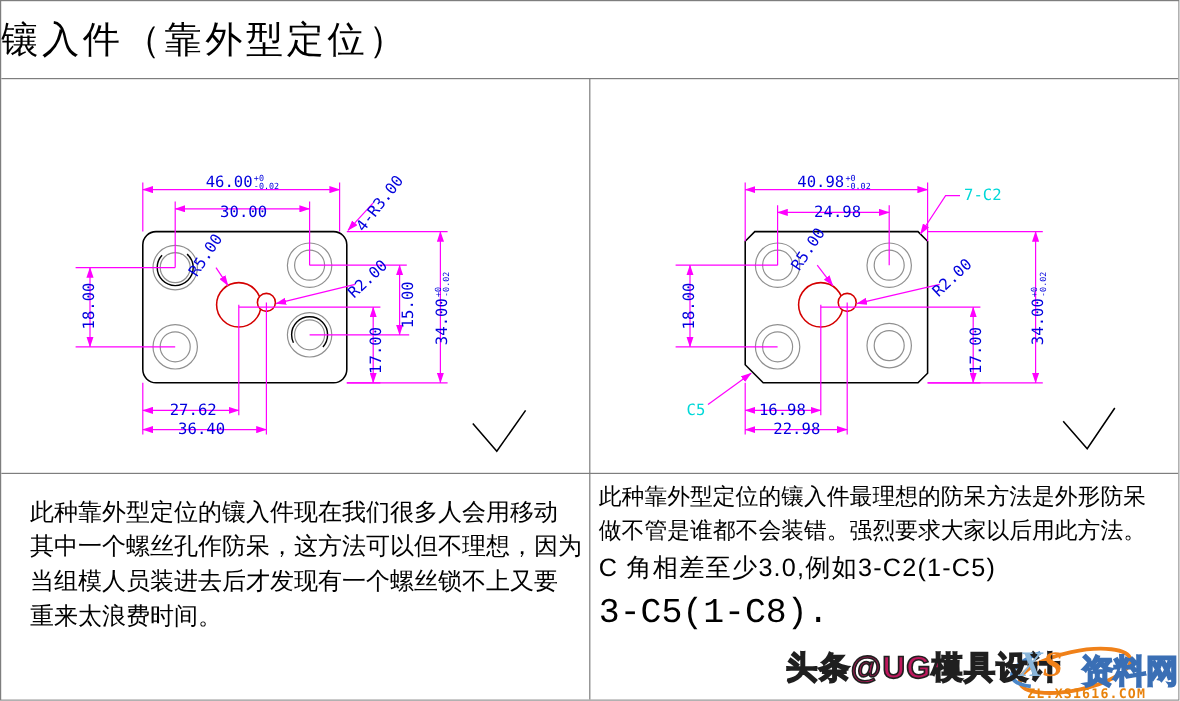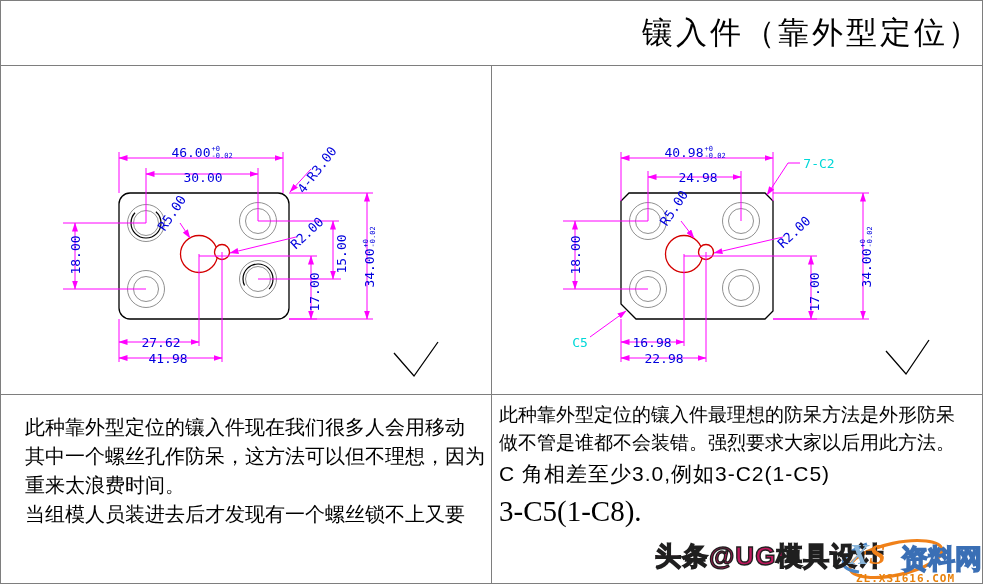--- a/index.html
+++ b/index.html
@@ -1,19 +1,19 @@
 <!DOCTYPE html>
 <html><head>
 <meta charset="utf-8">
 <style>
   html,body{margin:0;padding:0;background:#fff;}
   .page{position:relative;width:983px;height:584px;background:#fff;border:1px solid #7e7e7e;
         box-sizing:border-box;overflow:hidden;font-family:"Liberation Sans",sans-serif;}
   .title-row{position:absolute;left:0;top:0;width:100%;height:64px;border-bottom:1px solid #7e7e7e;
-             display:flex;align-items:center;justify-content:flex-end;}
+             display:flex;align-items:center;justify-content:flex-start;}
   .title-row .t{font-size:31px;letter-spacing:3px;color:#000;font-weight:400;}
   .vdiv{position:absolute;left:490px;top:64px;width:1px;height:520px;background:#7e7e7e;}
   .hdiv{position:absolute;left:0;top:393px;width:100%;height:1px;background:#7e7e7e;}
   .cell{position:absolute;overflow:hidden;}
   #dwL{left:0;top:65px;width:490px;height:328px;}
   #dwR{left:491px;top:65px;width:492px;height:328px;}
   #ntL{left:0;top:394px;width:490px;height:190px;}
   #ntR{left:491px;top:394px;width:492px;height:190px;}
   svg{position:absolute;left:0;top:0;}
   .dim{position:absolute;transform:translate(-50%,-50%);color:#0000dd;
@@ -23,21 +23,21 @@
   .dim.r56{transform:translate(-50%,-50%) rotate(-56deg);}
   .dim.r52{transform:translate(-50%,-50%) rotate(-52deg);}
   .dim.r43{transform:translate(-50%,-50%) rotate(-43deg);}
   .dim.cy{color:#00d8d8;}
   .tol{display:inline-flex;flex-direction:column;font-size:7px;line-height:7px;margin-left:1px;
        font-family:"DejaVu Sans Mono",monospace;}
   .note{box-sizing:border-box;color:#000;}
   #ntL .note-body{padding:18px 10px 0 24px;font-size:20px;line-height:29px;}
   #ntR .note-body{padding:6px 4px 0 7px;font-size:19px;line-height:28px;}
   #ntR .ln-big1{font-size:21px;line-height:34px;letter-spacing:1px;}
-  #ntR .ln-big2{font-size:29px;line-height:40px;font-family:Liberation Serif, serif;font-weight:400;}
+  #ntR .ln-big2{font-size:29px;line-height:40px;font-family:Liberation Mono, monospace;font-weight:400;}
   .note-line{white-space:nowrap;}
   
   .wm{position:absolute;left:652px;top:533px;width:331px;height:51px;z-index:5;}
   .wm .handle{position:absolute;left:2px;top:5px;font-size:26px;font-weight:bold;color:#be185d;
               -webkit-text-stroke:1.4px #1f1f1f;letter-spacing:1px;white-space:nowrap;}
   .wm .xs{position:absolute;left:196px;top:3px;font-size:30px;font-weight:bold;font-style:italic;
           font-family:"Liberation Serif",serif;}
   .wm .xs .x{color:#8ab6da;} .wm .xs .s{color:#f08119;}
   .wm .logoname{position:absolute;left:248px;top:7px;font-size:27px;font-weight:bold;color:#fff;
                 -webkit-text-stroke:1.5px #3a6fb5;white-space:nowrap;}
@@ -125,21 +125,21 @@
     <span class="dim v" style="left:313px;top:226px">17.00</span>
     <span class="dim v" style="left:368px;top:191px">
       <span>34.00</span>
       <span class="tol">
           <span>+0</span>
           <span>-0.02</span>
         </span>
     </span>
     <span class="dim v" style="left:74px;top:189px">18.00</span>
     <span class="dim" style="left:160px;top:276px">27.62</span>
-    <span class="dim" style="left:167px;top:292px">41.98</span>
+    <span class="dim" style="left:167px;top:292px">36.40</span>
   </div>
 
   <div class="cell" id="dwR">
     <svg width="492" height="328" viewBox="0 0 492 328">
       <defs>
         <marker id="aR" markerWidth="9" markerHeight="6" refX="8.5" refY="3" orient="auto-start-reverse">
           <path d="M0,0 L9,3 L0,6 Z" fill="#ff00ff"></path>
         </marker>
       </defs>
 
@@ -202,22 +202,22 @@
     <span class="dim v" style="left:83px;top:189px">18.00</span>
     <span class="dim cy" style="left:88px;top:276px">C5</span>
     <span class="dim" style="left:160px;top:276px">16.98</span>
     <span class="dim" style="left:172px;top:292px">22.98</span>
   </div>
 
   <div class="cell note" id="ntL">
     <div class="note-body">
       <div class="note-line">此种靠外型定位的镶入件现在我们很多人会用移动</div>
       <div class="note-line">其中一个螺丝孔作防呆，这方法可以但不理想，因为</div>
+      <div class="note-line">当组模人员装进去后才发现有一个螺丝锁不上又要</div>
       <div class="note-line">重来太浪费时间。</div>
-      <div class="note-line">当组模人员装进去后才发现有一个螺丝锁不上又要</div>
     </div>
   </div>
 
   <div class="cell note" id="ntR">
     <div class="note-body">
       <div class="note-line">此种靠外型定位的镶入件最理想的防呆方法是外形防呆</div>
       <div class="note-line">做不管是谁都不会装错。强烈要求大家以后用此方法。</div>
       <div class="note-line ln-big1">C 角相差至少3.0,例如3-C2(1-C5)</div>
       <div class="note-line ln-big2">3-C5(1-C8).</div>
     </div>

